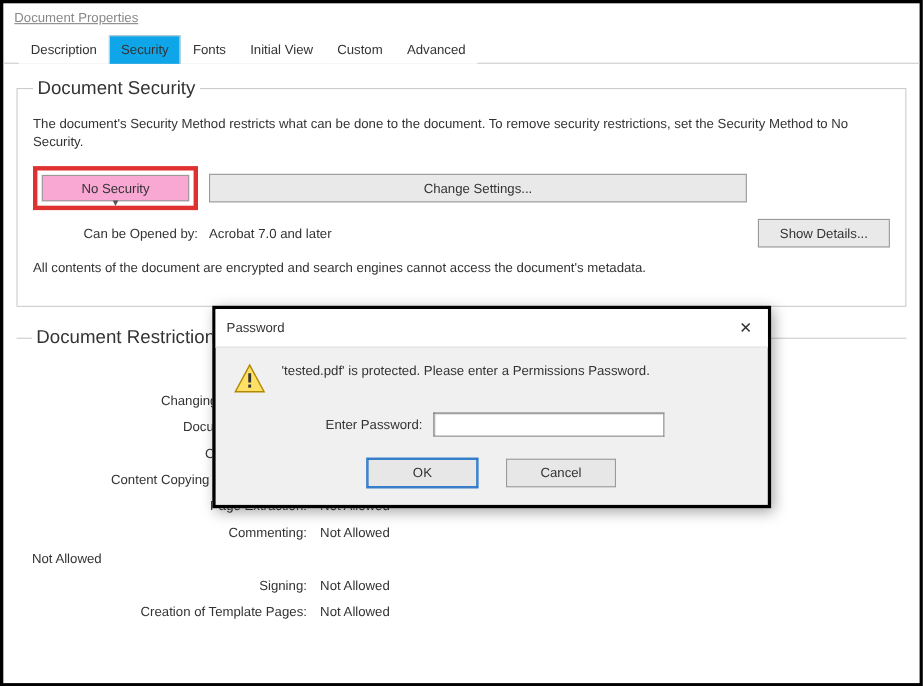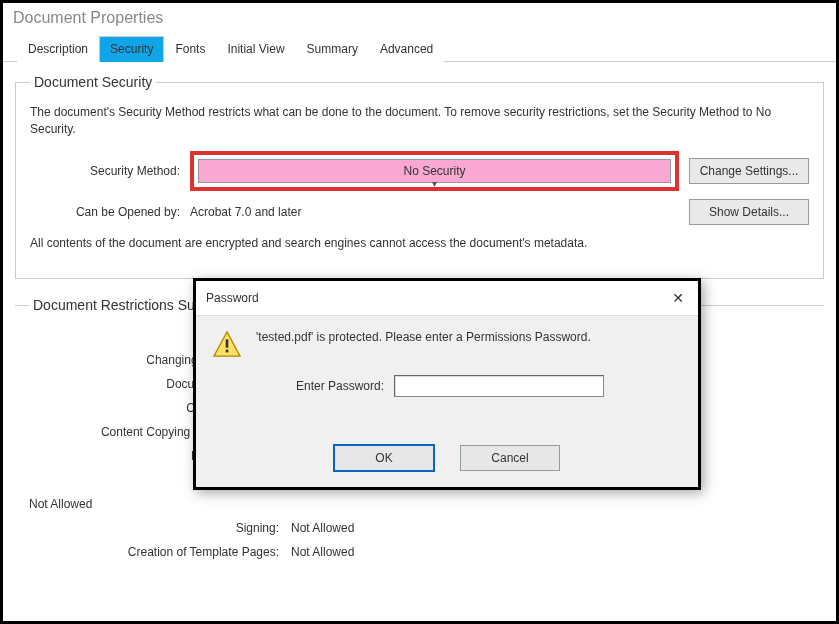--- a/index.html
+++ b/index.html
@@ -14,21 +14,22 @@
     overflow: hidden;
   }
   .frame {
     position: absolute; inset: 0;
     border: 3px solid #000;
     background: #fff;
   }
   .titlebar {
     padding: 6px 10px 4px 10px;
     color: #888;
-    font-size: 16px;
+    font-size: 12px;
+    text-decoration: underline;
   }
   .tabs {
     display: flex;
     align-items: flex-end;
     padding: 4px 14px 0 14px;
     border-bottom: 1px solid #ccc;
     gap: 0;
   }
   .tab {
     padding: 5px 10px 6px 10px;
@@ -48,21 +49,21 @@
   .content { padding: 12px 12px 0 12px; }
   fieldset.group {
     border: 1px solid #ccc;
     margin: 0 0 18px 0;
     padding: 10px 14px 14px 14px;
     position: relative;
   }
   fieldset.group > legend {
     padding: 0 4px;
     color: #333;
-    font-size: 14px;
+    font-size: 17px;
   }
   .desc { margin: 4px 0 12px 0; line-height: 1.45; }
   .row {
     display: grid;
     grid-template-columns: 150px 1fr 120px;
     align-items: center;
     gap: 10px;
     margin-bottom: 8px;
   }
   .row .lbl { text-align: right; }
@@ -142,50 +143,48 @@
   }
   .modal-btns {
     display: flex; gap: 26px; justify-content: center;
   }
   .mbtn {
     width: 100px; height: 26px;
     border: 1px solid #9a9a9a;
     background: #e7e7e7;
     display: flex; align-items: center; justify-content: center;
     cursor: pointer;
-    margin-top: 28px;
   }
   .mbtn.primary {
     border: 1px solid #0a64c2;
     outline: 1px solid #0a64c2;
   }
 </style>
 </head>
 <body>
 
 <div class="frame">
   <div class="titlebar">Document Properties</div>
 
   <div class="tabs">
     <div class="tab">Description</div>
     <div class="tab active">Security</div>
     <div class="tab">Fonts</div>
     <div class="tab">Initial View</div>
-    <div class="tab">Summary</div>
+    <div class="tab">Custom</div>
     <div class="tab">Advanced</div>
   </div>
 
   <div class="content">
 
     <fieldset class="group">
       <legend>Document Security</legend>
       <div class="desc">The document's Security Method restricts what can be done to the document. To remove security restrictions, set the Security Method to No Security.</div>
 
       <div class="row">
-        <div class="lbl">Security Method:</div>
         <div class="highlight-wrap">
           <div class="select">
             <span>No Security</span>
             <span class="chev">▾</span>
           </div>
         </div>
         <div class="btn">Change Settings...</div>
       </div>
 
       <div class="row">

